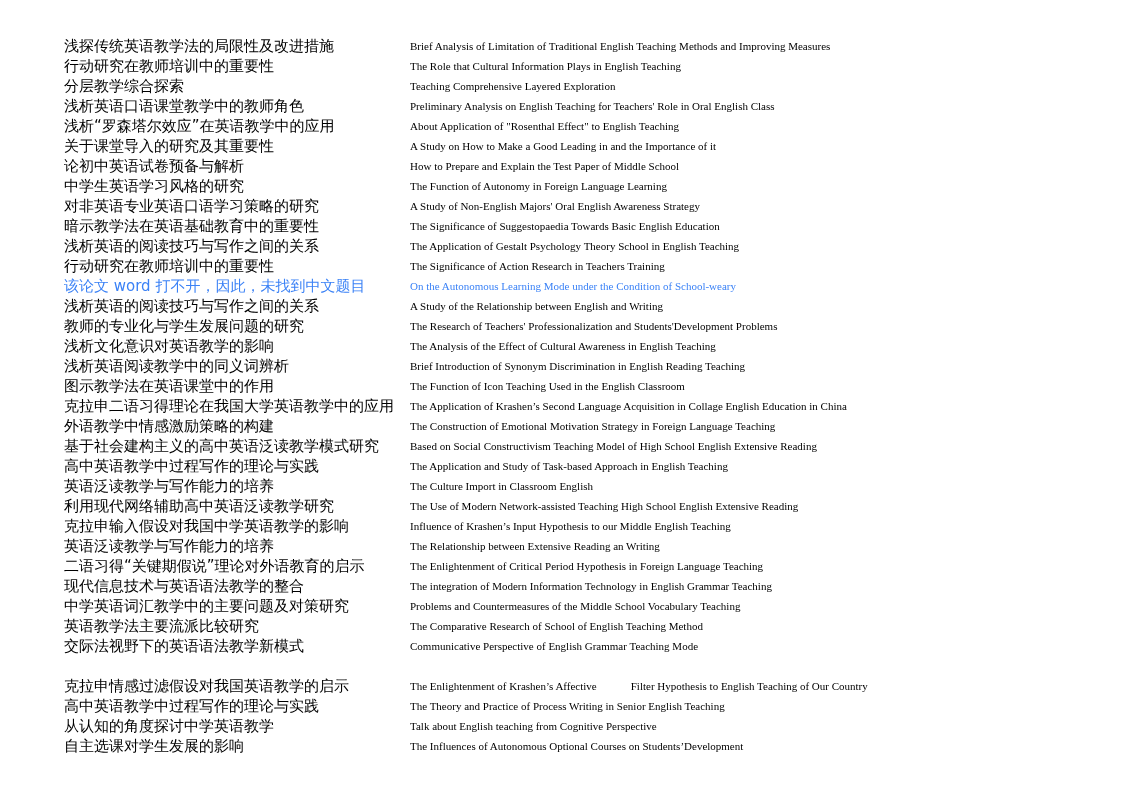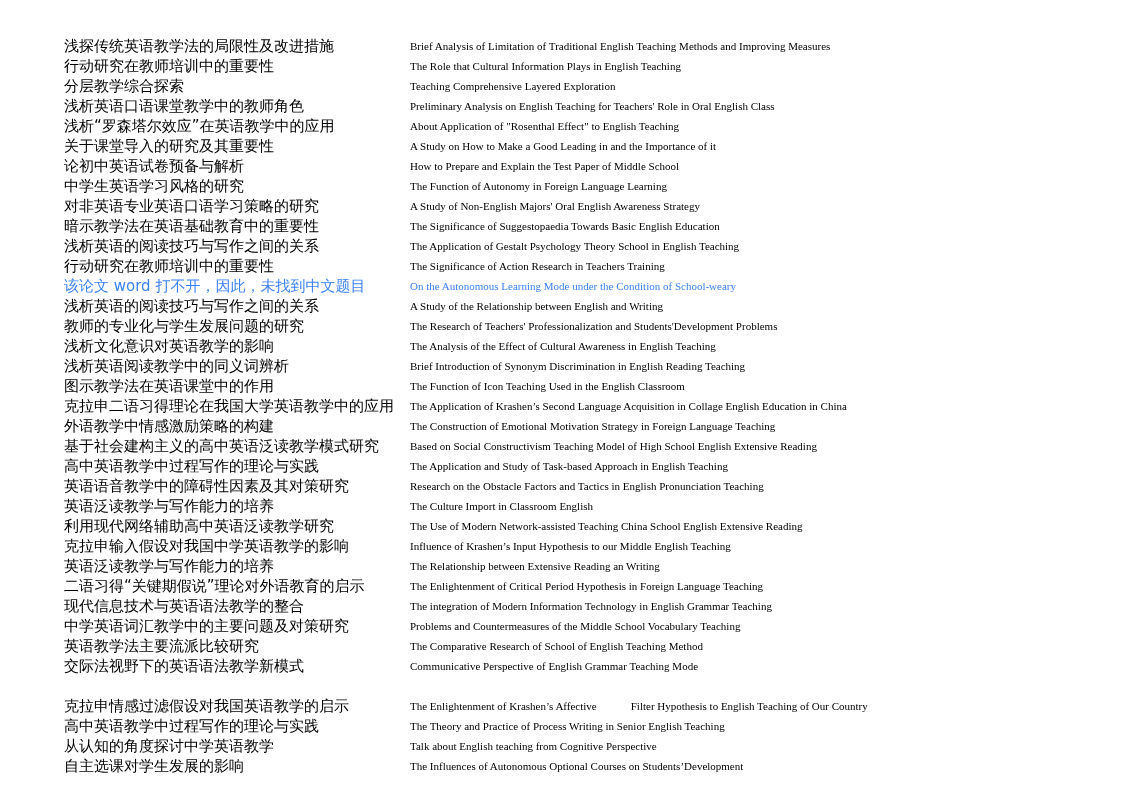--- a/index.html
+++ b/index.html
@@ -151,30 +151,26 @@
         </tr>
         <tr>
           <td class="cn">基于社会建构主义的高中英语泛读教学模式研究</td>
           <td class="en">Based on Social Constructivism Teaching Model of High School English Extensive Reading</td>
         </tr>
         <tr>
           <td class="cn">高中英语教学中过程写作的理论与实践</td>
           <td class="en">The Application and Study of Task-based Approach in English Teaching</td>
         </tr>
         <tr>
-          <td class="cn">英语语音教学中的障碍性因素及其对策研究</td>
-          <td class="en">Research on the Obstacle Factors and Tactics in English Pronunciation Teaching</td>
-        </tr>
-        <tr>
           <td class="cn">英语泛读教学与写作能力的培养</td>
           <td class="en">The Culture Import in Classroom English</td>
         </tr>
         <tr>
           <td class="cn">利用现代网络辅助高中英语泛读教学研究</td>
-          <td class="en">The Use of Modern Network-assisted Teaching China School English Extensive Reading</td>
+          <td class="en">The Use of Modern Network-assisted Teaching High School English Extensive Reading</td>
         </tr>
         <tr>
           <td class="cn">克拉申输入假设对我国中学英语教学的影响</td>
           <td class="en">Influence of Krashen’s Input Hypothesis to our Middle English Teaching</td>
         </tr>
         <tr>
           <td class="cn">英语泛读教学与写作能力的培养</td>
           <td class="en">The Relationship between Extensive Reading an Writing</td>
         </tr>
         <tr>

